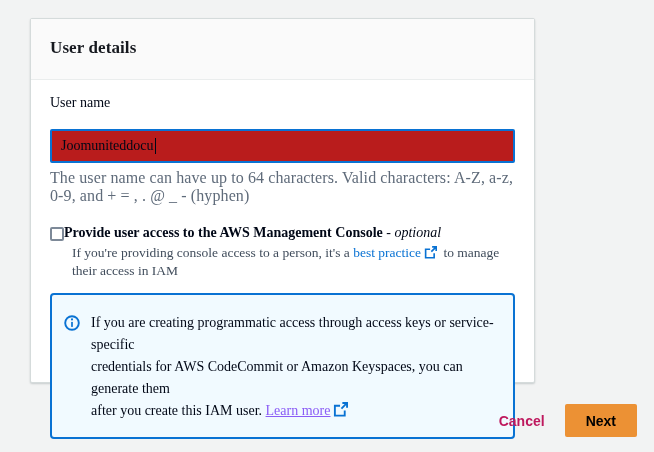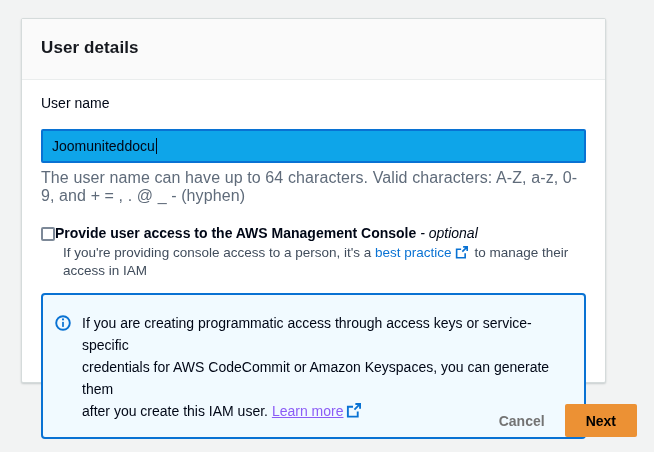--- a/index.html
+++ b/index.html
@@ -5,41 +5,42 @@
   * { margin:0; padding:0; box-sizing:border-box; }
   html,body { width:654px; height:452px; }
   body {
     position:relative;
     background:#f2f3f3;
     font-family:"Liberation Sans", sans-serif;
     overflow:hidden;
     color:#16191f;
   }
   .card {
-    position:absolute; left:21px; top:18px;
-    width:585px; height:365px;
+    position:absolute; left:30px; top:18px;
+    width:505px; height:365px;
     background:#ffffff;
     border:1px solid #d5dbdb;
     border-radius:2px;
     box-shadow:0 1px 2px rgba(0,28,36,0.18);
+    font-family:Liberation Serif, serif;
   }
   .card-header {
     background:#fafafa;
     border-bottom:1px solid #eaeded;
     padding:19px 19px 17px;
     height:61px;
   }
   .card-title { font-size:17px; font-weight:bold; color:#16191f; letter-spacing:.1px; }
   .card-body { padding:15px 19px 20px; }
 
   .field-label { font-size:14px; color:#000716; margin-bottom:18px; }
   .text-input {
     width:100%; height:34px;
     border:2px solid #0972d3; border-radius:2px;
-    background:#0ea5e9;
+    background:#b91c1c;
     display:flex; align-items:center;
     padding:0 9px;
     font-size:14px; color:#000716;
     cursor:text;
   }
   .caret { width:1.5px; height:16px; background:#000716; margin-left:1px; }
   .constraint { font-size:16px; color:#5f6b7a; margin-top:6px; letter-spacing:.1px; }
 
   .checkbox-row { margin-top:20px; display:flex; align-items:flex-start; }
   .checkbox {
@@ -71,21 +72,21 @@
   .alert-line { display:block; }
   .learn-link { color:#8b5cf6; text-decoration:underline; cursor:pointer; }
   .alert .ext-icon { width:15px; height:15px; vertical-align:-2px; }
 
   .footer {
     position:absolute; right:17px; top:404px;
     display:flex; align-items:center;
   }
   .cancel-btn {
     background:none; border:none;
-    font-family:inherit; font-size:14px; font-weight:bold; color:#737373;
+    font-family:inherit; font-size:14px; font-weight:bold; color:#be185d;
     padding:6px 4px; margin-right:16px; cursor:pointer;margin-left:25px;
   }
   .next-btn {
     background:#ec9134; border:none; border-radius:2px;
     font-family:inherit; font-size:14px; font-weight:bold; color:#000000;
     height:33px; padding:0 21px; cursor:pointer;
   }
 </style>
 </head>
 <body>

